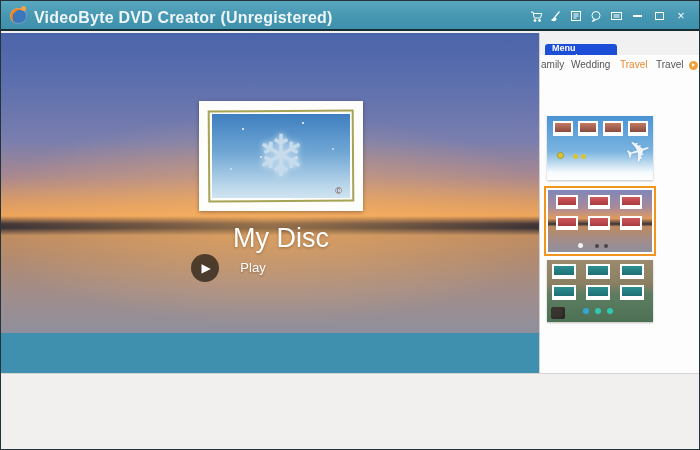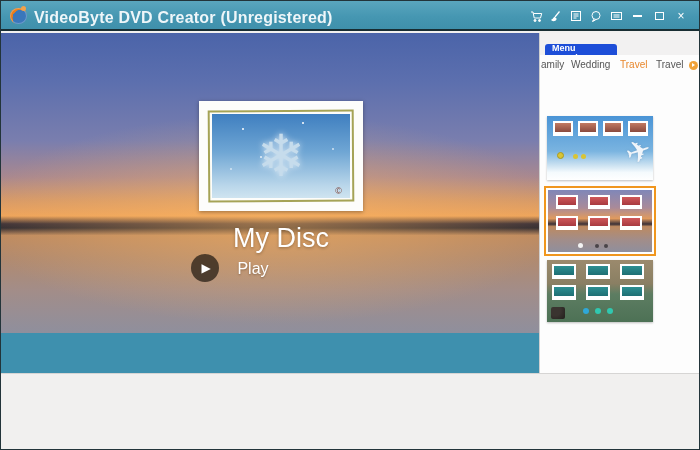--- a/index.html
+++ b/index.html
@@ -67,21 +67,21 @@
     position:absolute; left:170px; top:190px; width:220px; text-align:center;
     font-size:27px; color:#fff; text-shadow:0 1px 3px rgba(60,40,20,.4);
   }
   .play-circle {
     position:absolute; left:190px; top:221px; width:28px; height:28px; border-radius:50%;
     background:rgba(45,34,24,.78); display:flex; align-items:center; justify-content:center;
     cursor:pointer;
   }
   .play-circle span { color:#fff; font-size:12px; margin-left:2px; }
   .play-label { position:absolute; left:227px; top:227px; width:50px; text-align:center;
-    font-size:16px; color:#fff; text-shadow:0 1px 2px rgba(60,40,20,.4); cursor:pointer; }
+    font-size:13px; color:#fff; text-shadow:0 1px 2px rgba(60,40,20,.4); cursor:pointer; }
   .scene-btn {
     position:absolute; left:303px; top:226px; width:56px; height:24px; border-radius:12px;
     background:rgba(52,40,27,.82); color:#fff; font-size:14px;
     display:flex; align-items:center; justify-content:center; cursor:pointer;
   }
 
   
   .pagerbar {
     position:absolute; left:0; top:332px; width:538px; height:40px;
     background:#3e90ae;

